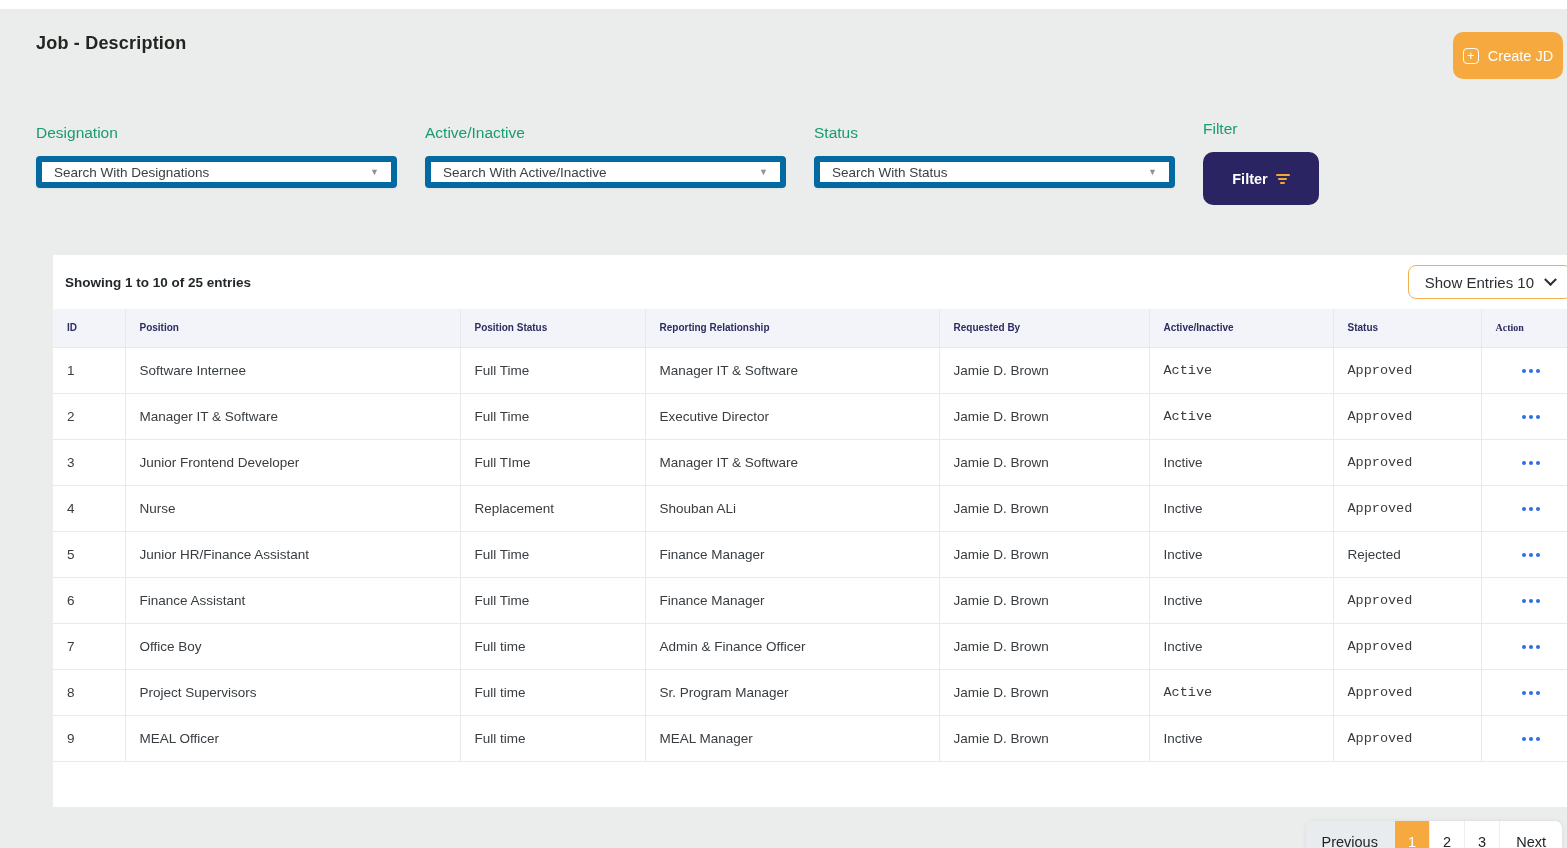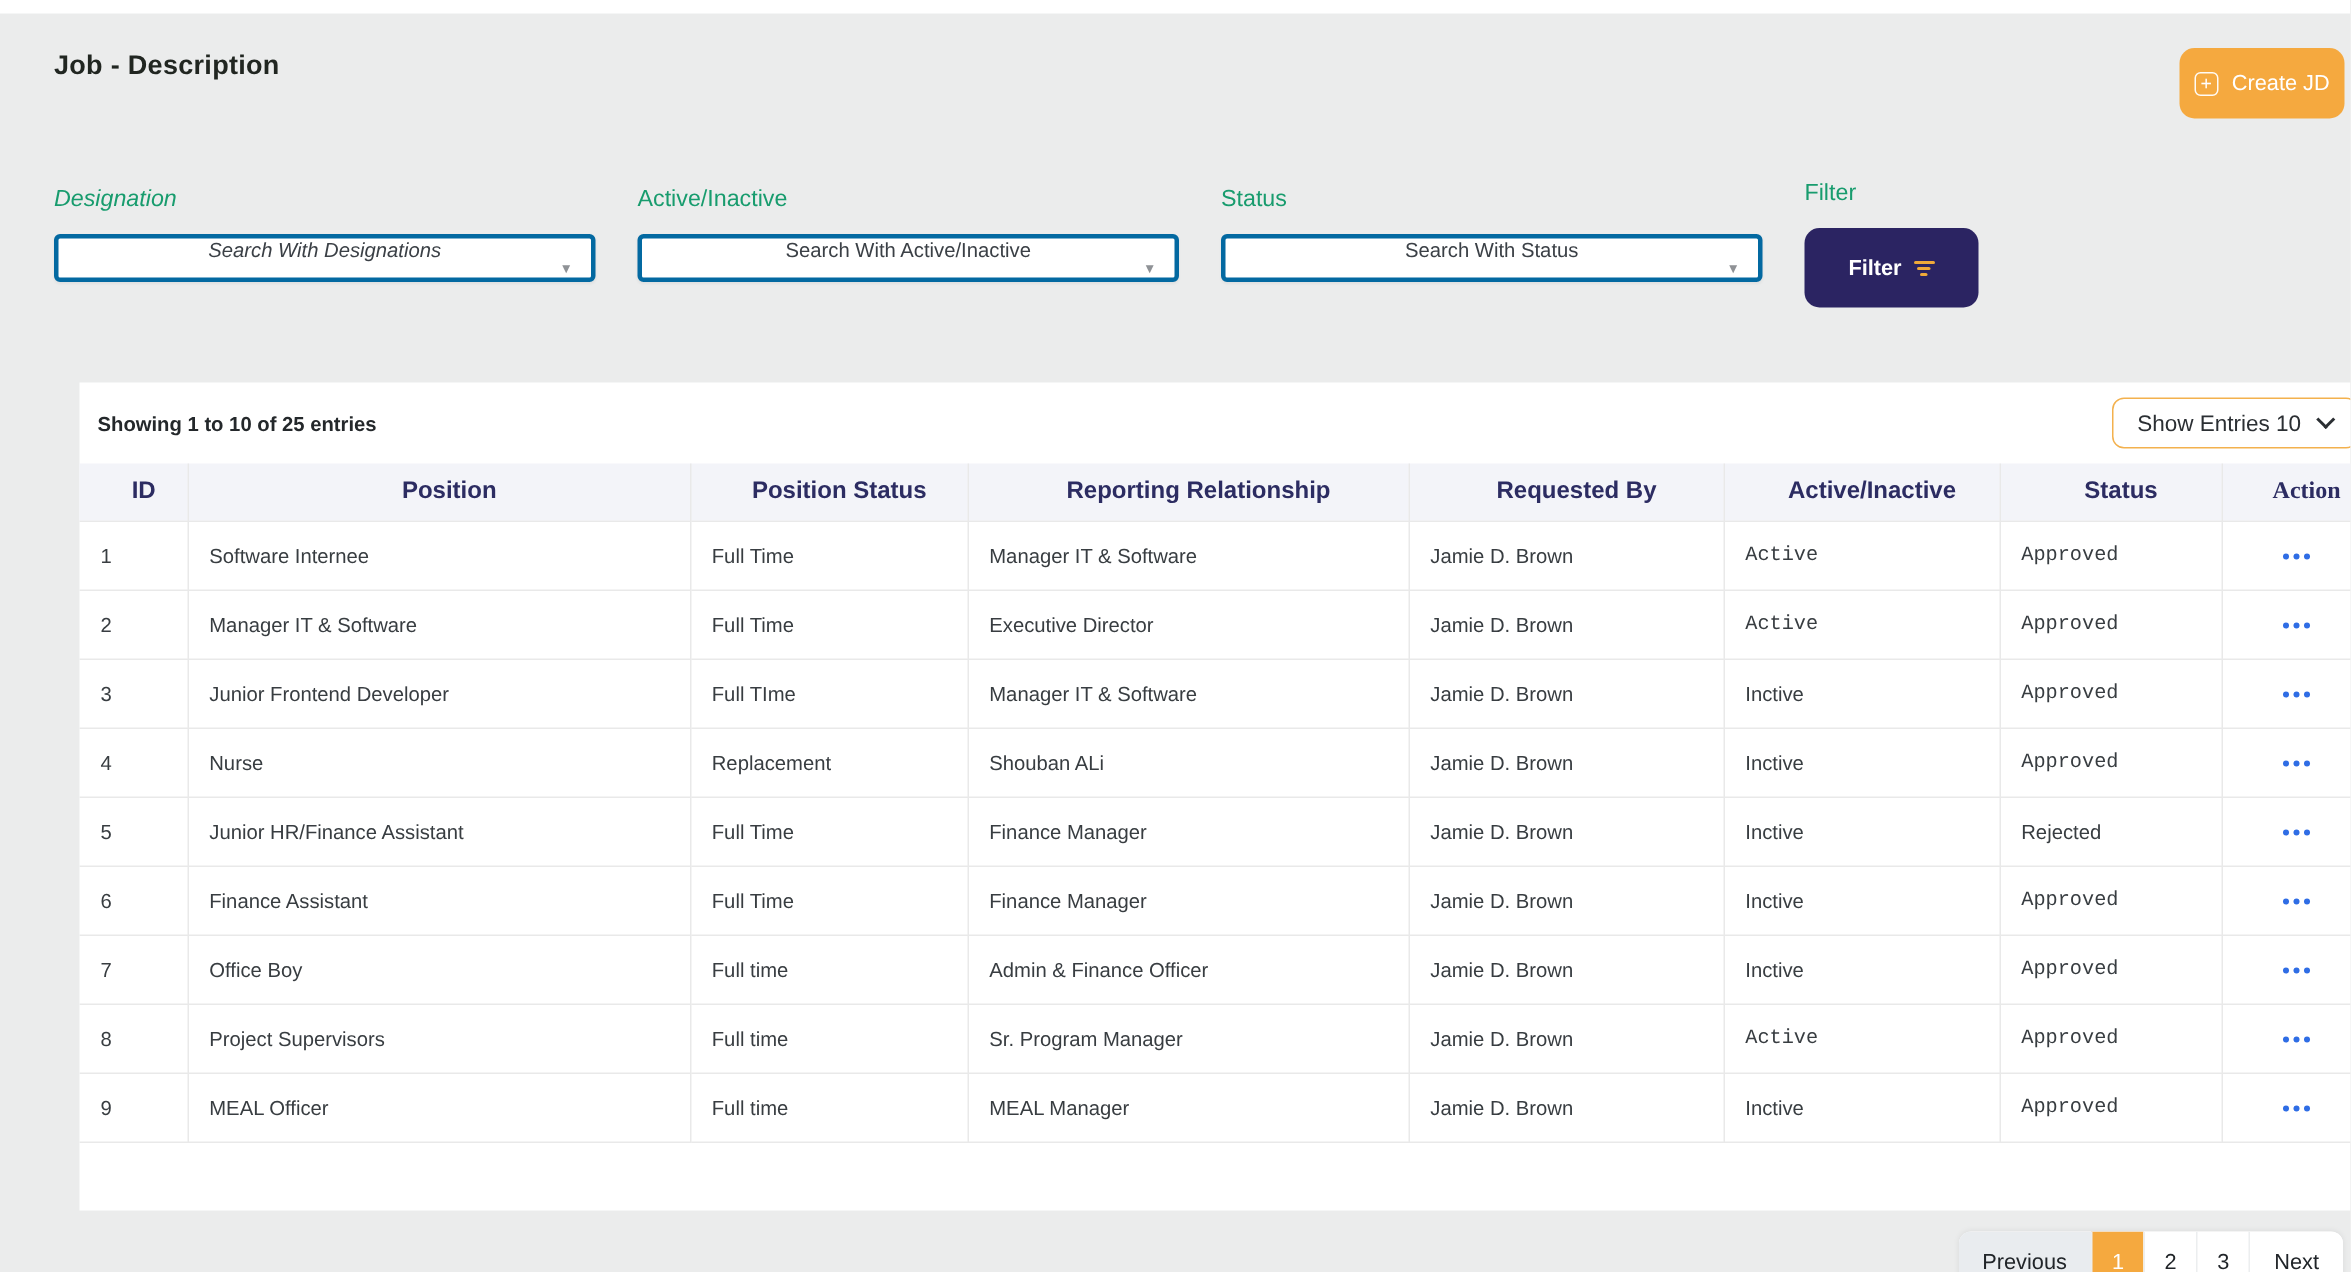--- a/index.html
+++ b/index.html
@@ -44,28 +44,27 @@
   }
 
   .filter-group { position: absolute; width: 361px; }
   .filter-label {
     color: #189c6e; font-size: 15.5px; font-weight: 400;
     margin-bottom: 14px; display: block;
   }
   .select-box {
     height: 32px; width: 100%;
     background: #ffffff;
-    border: 3px solid #0369a1;
+    border: 6px solid #0369a1;
     border-radius: 4px;
     box-shadow: 0 1px 2px rgba(0,0,0,0.05);
     display: flex; align-items: center;
     padding: 0 12px;
     font-size: 13.5px; color: #3b4046;
     cursor: pointer;
-    flex-direction: column;
   }
   .select-box .caret {
     margin-left: auto; color: #8f9296; font-size: 9px;
   }
 
   .filter-btn-group { position: absolute; left: 1203px; top: 120px; }
   .filter-btn {
     margin-top: 0;
     width: 116px; height: 53px;
     background: #2b2462; color: #ffffff;
@@ -105,22 +104,22 @@
     width: 9px; height: 9px;
     border-right: 2px solid #2b2f33; border-bottom: 2px solid #2b2f33;
     transform: rotate(45deg) translate(-2px,-2px);
   }
 
   table.jd-table {
     width: 100%; border-collapse: collapse; table-layout: fixed;
   }
   .jd-table th {
     height: 38px; background: #f3f4f9;
-    font-size: 16px; font-weight: 700; color: #2c2c62;
-    text-align: center; padding: 0 0 0 14px;
+    font-size: 10px; font-weight: 700; color: #2c2c62;
+    text-align: left; padding: 0 0 0 14px;
     border-bottom: 1px solid #e9e9e9;
     border-right: 1px solid #e9e9e9;
   }
   .jd-table th:last-child { border-right: none; font-family: Liberation Serif, serif; }
   .jd-table td {
     height: 46px;
     font-size: 13.5px; color: #383d41;
     padding: 0 0 0 14px;
     border-bottom: 1px solid #e9e9e9;
     border-right: 1px solid #e9e9e9;
@@ -159,21 +158,21 @@
 
   <div class="top-strip"></div>
 
   <h1 class="page-title">Job - Description</h1>
 
   <button class="create-btn">
     <span class="plus-square">+</span>
     <span>Create JD</span>
   </button>
 
-  <div class="filter-group" style="left:36px; top:124px;font-style:italic;">
+  <div class="filter-group" style="left:36px; top:124px;">
     <span class="filter-label">Designation</span>
     <div class="select-box">
       <span>Search With Designations</span>
       <span class="caret">▼</span>
     </div>
   </div>
 
   <div class="filter-group" style="left:425px; top:124px;">
     <span class="filter-label">Active/Inactive</span>
     <div class="select-box">

